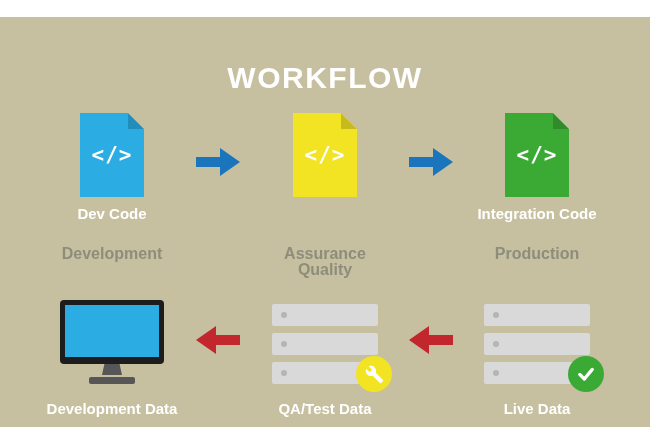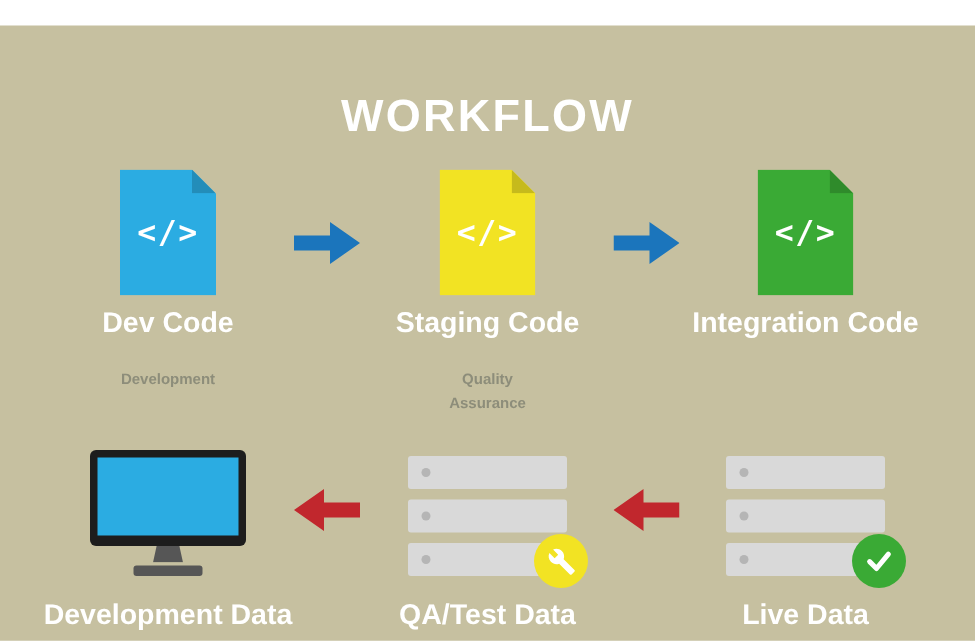--- a/index.html
+++ b/index.html
@@ -21,24 +21,24 @@
           clip-path:polygon(0 0, 48px 0, 64px 16px, 64px 84px, 0 84px); }
   .file-blue   { background:#2bace2; }
   .file-yellow { background:#f2e323; }
   .file-green  { background:#3aaa35; }
   .fold { position:absolute; top:0; right:0; width:16px; height:16px;
           background:rgba(0,0,0,0.18); clip-path:polygon(0 0, 100% 100%, 0 100%); }
   .glyph { color:#ffffff; font-weight:bold; font-size:21px;
            font-family:"DejaVu Sans Mono", monospace; letter-spacing:1px; }
 
   .row-toplabels { top:188px; }
-  .stage-label { color:#ffffff; font-weight:bold; font-size:19px; }
+  .stage-label { color:#ffffff; font-weight:bold; font-size:15px; }
 
   .row-notes { top:229px; }
-  .note { color:#8d8d7a; font-weight:bold; font-size:10px; line-height:16px; }
+  .note { color:#8d8d7a; font-weight:bold; font-size:16px; line-height:16px; }
 
   
   .arrow { position:absolute; width:44px; height:28px; }
   .a-top1 { left:196px; top:131px; }
   .a-top2 { left:409px; top:131px; }
   .a-bot1 { left:196px; top:309px; }
   .a-bot2 { left:409px; top:309px; }
 
   
   .row-boticons { top:283px; height:88px; }
@@ -93,31 +93,31 @@
         <polygon points="0,9 24,9 24,0 44,14 24,28 24,19 0,19" fill="#1b75bc"></polygon>
       </svg>
   </div>
   <div class="arrow a-top2">
     <svg width="44" height="28" viewBox="0 0 44 28">
         <polygon points="0,9 24,9 24,0 44,14 24,28 24,19 0,19" fill="#1b75bc"></polygon>
       </svg>
   </div>
 
   <div class="col c1 row-toplabels"><span class="stage-label">Dev Code</span></div>
-  <div class="col c2 row-toplabels"><span class="stage-label">Staging Code</span></div>
   <div class="col c3 row-toplabels"><span class="stage-label">Integration Code</span></div>
 
   <div class="col c1 row-notes">
     <div class="note">Development</div>
   </div>
   <div class="col c2 row-notes">
+    <div class="note">Assurance</div>
     <div class="note">Quality</div>
-    <div class="note">Assurance</div>
   </div>
   <div class="col c3 row-notes">
+    <div class="note">Production</div>
   </div>
 
   <div class="col c1 row-boticons">
     <div class="imac">
       <div class="monitor">
         <div class="monitor-screen"></div>
       </div>
       <div class="imac-neck"></div>
       <div class="imac-base"></div>
     </div>

